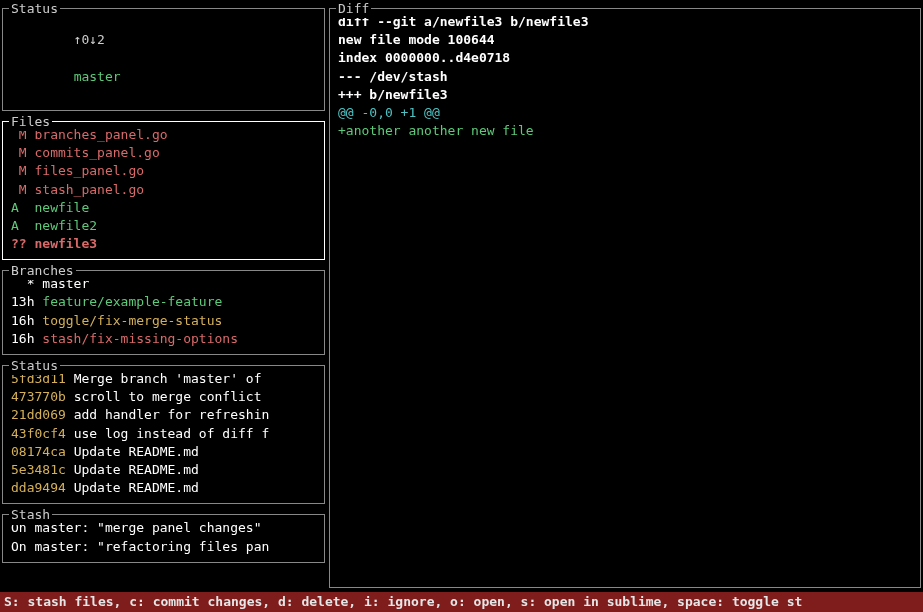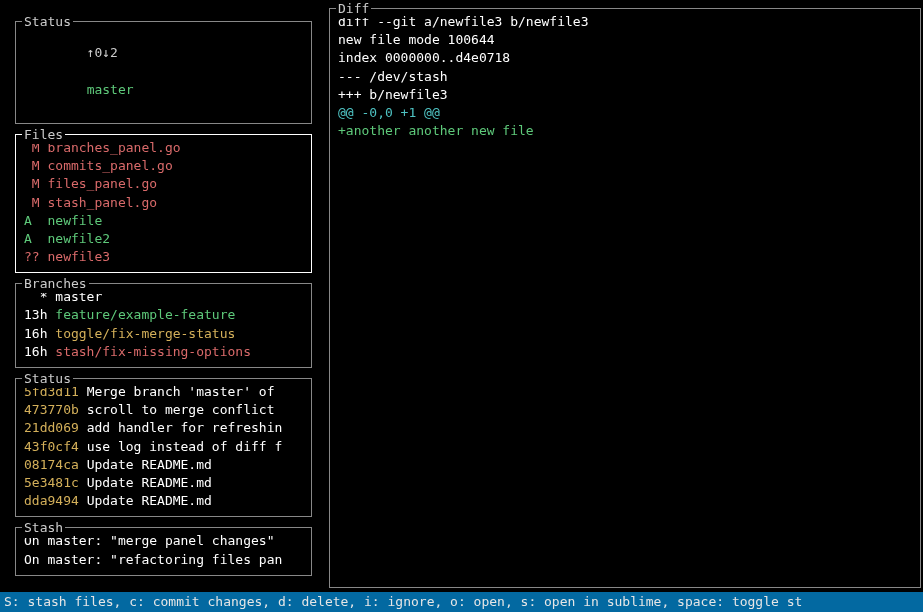--- a/index.html
+++ b/index.html
@@ -16,21 +16,21 @@
 }
 .container {
   display: flex;
   height: calc(100% - 20px);
 }
 .left-col {
   width: 327px;
   display: flex;
   flex-direction: column;
   gap: 4px;
-  padding: 15px;
+  padding: 2px;
 }
 .right-col {
   flex: 1;
   padding: 2px;
 }
 .panel {
   border: 1px solid #888;
   position: relative;
   padding: 4px 8px 6px 8px;
   margin-top: 6px;
@@ -46,33 +46,34 @@
 }
 .panel.focused {
   border-color: #fff;
 }
 .row { white-space: pre; overflow: hidden; }
 .white { color: #fff; }
 .red { color: #d96a6a; }
 .green { color: #5ec97a; }
 .yellow { color: #d4b05a; }
 .cyan { color: #4ec2c2; }
-.bold { font-weight: normal; }
+.bold { font-weight: bold; }
 .status-arrows { color: #ccc; margin-top: 8px; }
 .footer {
   position: absolute;
   bottom: 0;
   left: 0;
   right: 0;
-  background: #0369a1;
+  background: #7f1d1d;
   color: #e6e6e6;
   padding: 1px 4px;
   white-space: nowrap;
   overflow: hidden;
   font-size: 13px;
+  font-weight: bold;
 }
 .diff-panel {
   height: calc(100% - 8px);
 }
 </style>
 </head>
 <body>
 
 <div class="container">
   <div class="left-col">

